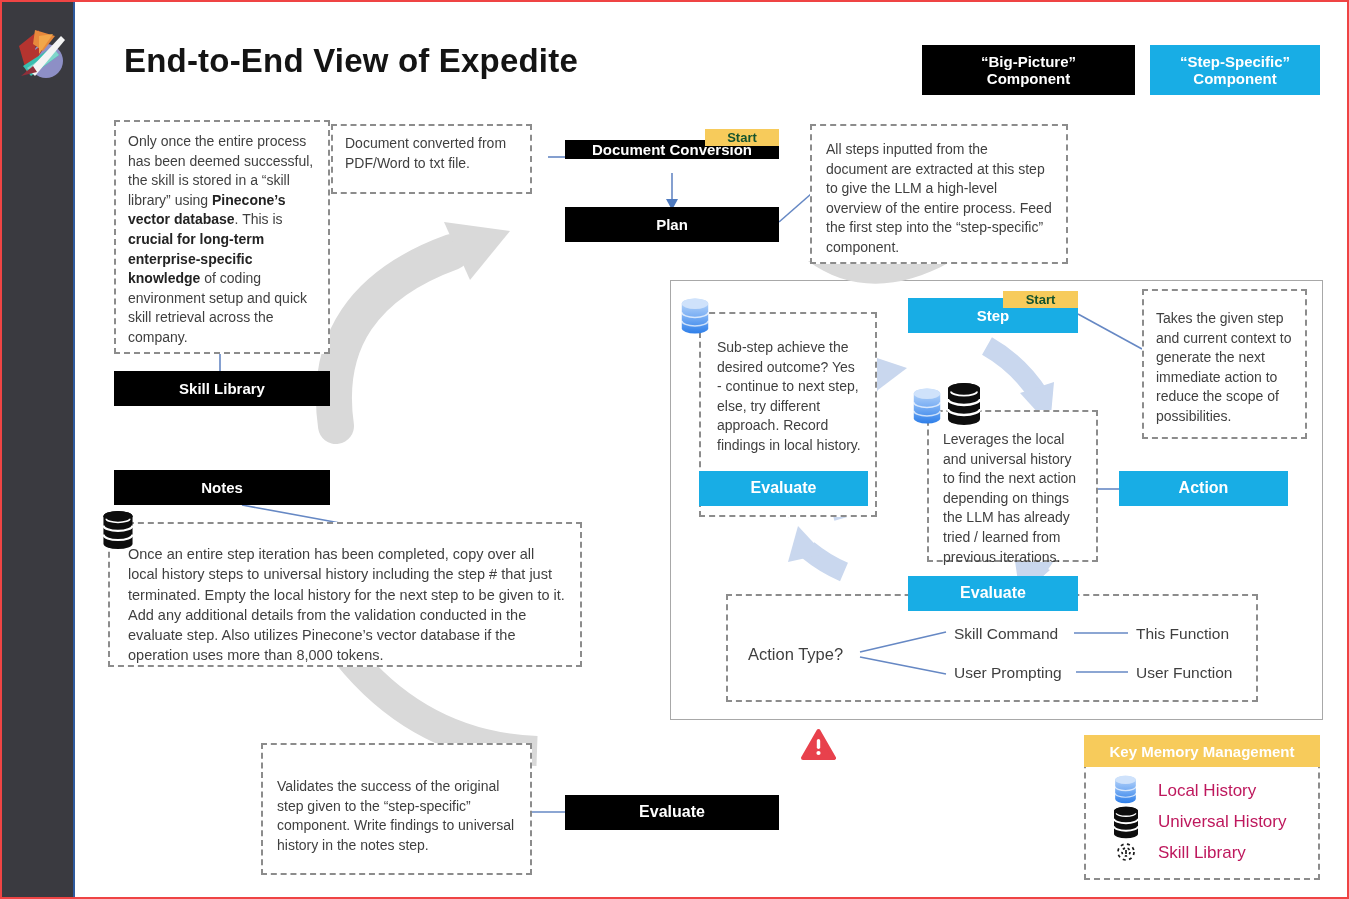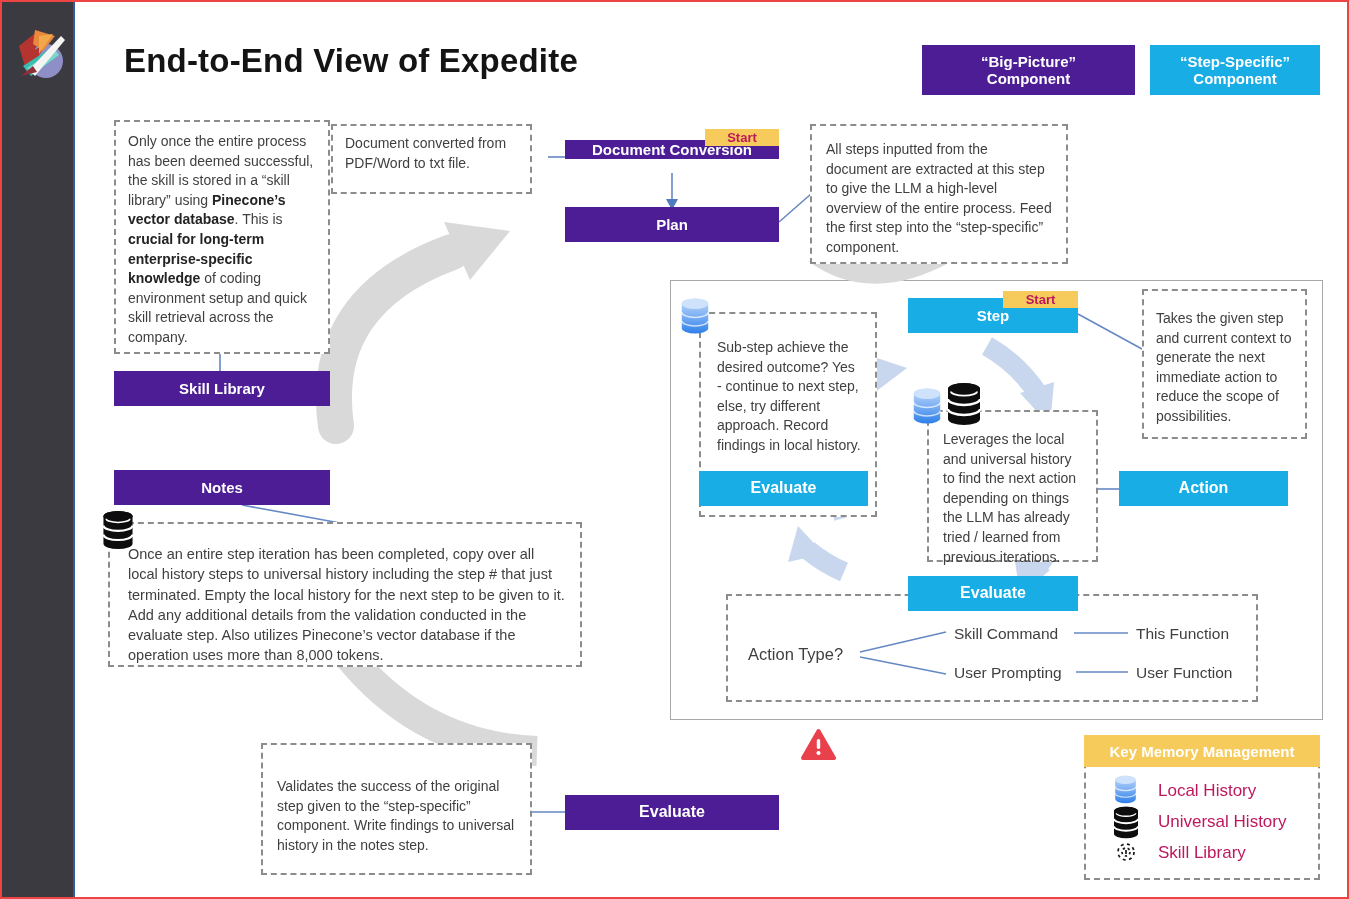--- a/index.html
+++ b/index.html
@@ -8,23 +8,23 @@
     border:2px solid #ef4444;box-sizing:border-box;overflow:hidden;
     font-family:"Liberation Sans", sans-serif;color:#3f3f3f;
   }
   .sidebar{position:absolute;left:0;top:0;width:73px;height:100%;
     background:#3a3a40;border-right:2px solid #2e5a9e;box-sizing:border-box;}
   .logo{position:absolute;left:7px;top:22px;width:58px;height:62px;}
   .title{position:absolute;left:122px;top:40px;font-size:33px;font-weight:bold;
     color:#141414;letter-spacing:.2px;white-space:nowrap;}
   .btn{position:absolute;display:flex;align-items:center;justify-content:center;
     color:#fff;font-weight:bold;font-size:15px;text-align:center;line-height:1.15;box-sizing:border-box;}
-  .btn-dark{background:#4c1d95;}
+  .btn-dark{background:#000000;}
   .btn-blue{background:#18ade5;}
-  .tag{position:absolute;background:#f7cb5b;color:#be185d;font-weight:bold;font-size:13px;
+  .tag{position:absolute;background:#f7cb5b;color:#14532d;font-weight:bold;font-size:13px;
     display:flex;align-items:center;justify-content:center;z-index:6;}
   .callout{position:absolute;border:2px dashed #8c8c8c;background:#ffffff;
     box-sizing:border-box;font-size:14px;line-height:1.4;padding:10px 12px;z-index:4;}
   .callout p{margin:0;}
   .callout b{color:#232323;}
   .panel{position:absolute;left:668px;top:278px;width:653px;height:440px;
     border:1.5px solid #a8a8a8;background:#fff;box-sizing:border-box;z-index:1;}
   .legend-head{display:flex;align-items:center;gap:6px;font-weight:bold;color:#1c1c1c;
     font-size:20px;margin-bottom:6px;}
   svg.overlay{position:absolute;left:0;top:0;z-index:2;pointer-events:none;}

